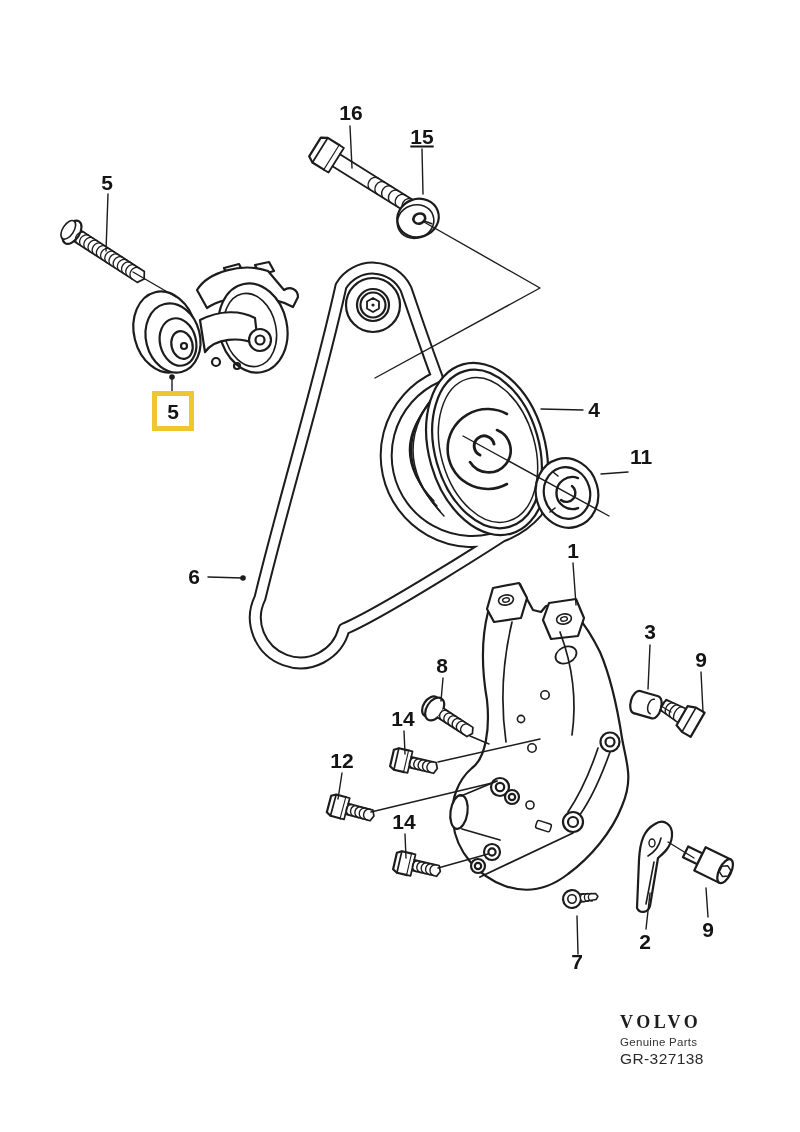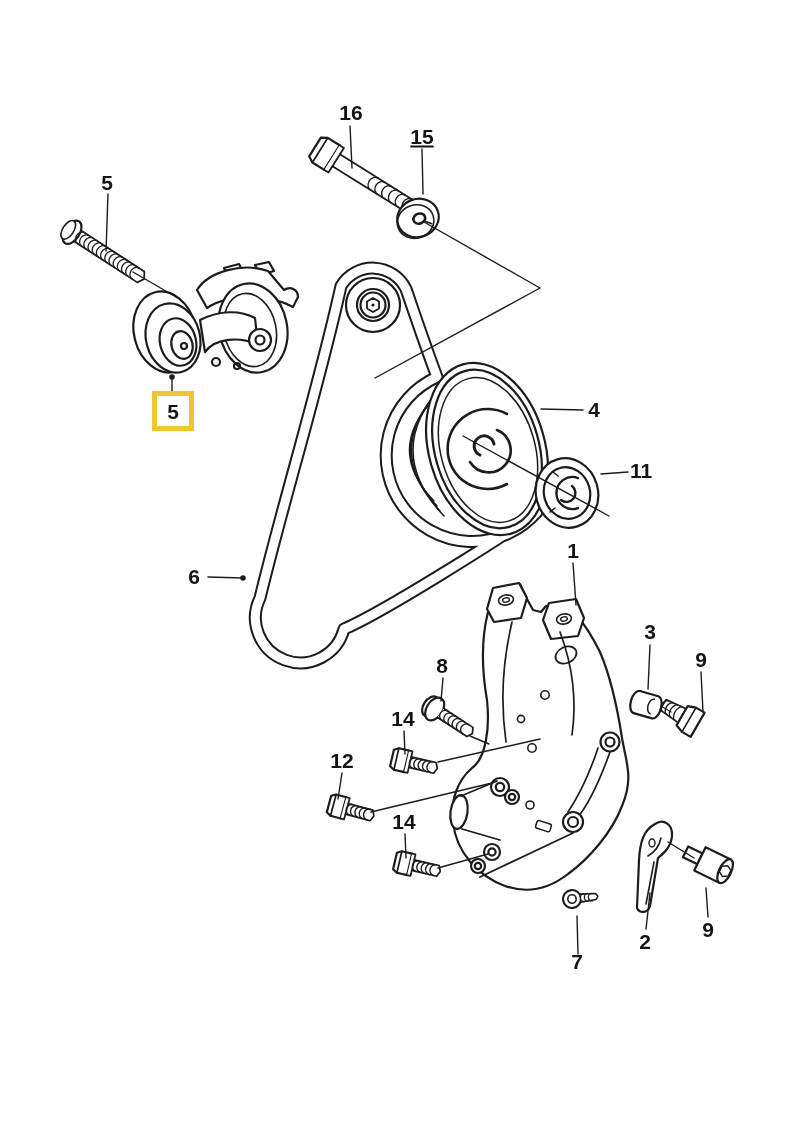--- a/index.html
+++ b/index.html
@@ -230,28 +230,33 @@
     </g>
   </g>
 </svg>
 
 <div id="callout-layer" style="--hl: #eec72e;">
       <span class="callout" style="left: 351px; top: 112px;">16</span>
       <span class="callout" style="left: 422px; top: 136px; text-decoration: underline;">15</span>
       <span class="callout" style="left: 107px; top: 182px;">5</span>
       <span class="callout highlight" style="left: 173px; top: 411px;">5</span>
       <span class="callout" style="left: 594px; top: 409px;">4</span>
-      <span class="callout" style="left: 641px; top: 470px;">11</span>
+      <span class="callout" style="left: 641px; top: 456px;">11</span>
       <span class="callout" style="left: 194px; top: 576px;">6</span>
       <span class="callout" style="left: 573px; top: 550px;">1</span>
       <span class="callout" style="left: 650px; top: 631px;">3</span>
       <span class="callout" style="left: 701px; top: 659px;">9</span>
       <span class="callout" style="left: 442px; top: 665px;">8</span>
       <span class="callout" style="left: 403px; top: 718px;">14</span>
       <span class="callout" style="left: 342px; top: 760px;">12</span>
       <span class="callout" style="left: 404px; top: 821px;">14</span>
       <span class="callout" style="left: 577px; top: 961px;">7</span>
       <span class="callout" style="left: 645px; top: 941px;">2</span>
       <span class="callout" style="left: 708px; top: 929px;">9</span>
     </div>
 
-
+<div class="branding">
+  <div class="brand-logo">VOLVO</div>
+  <div class="brand-tagline">Genuine Parts</div>
+  <div class="brand-code">GR-327138</div>
 </div>
 
+</div>
+
 </body></html>

